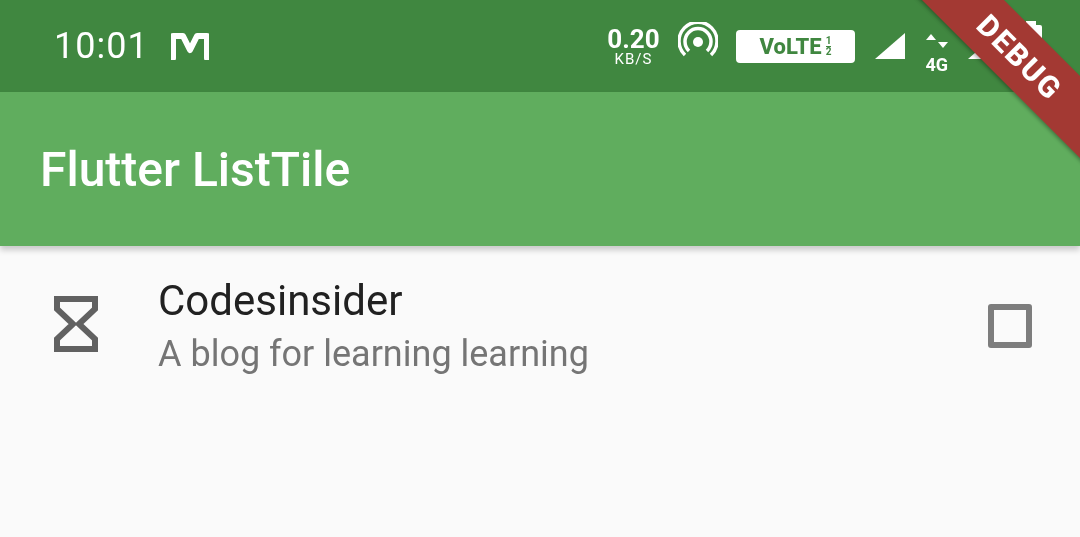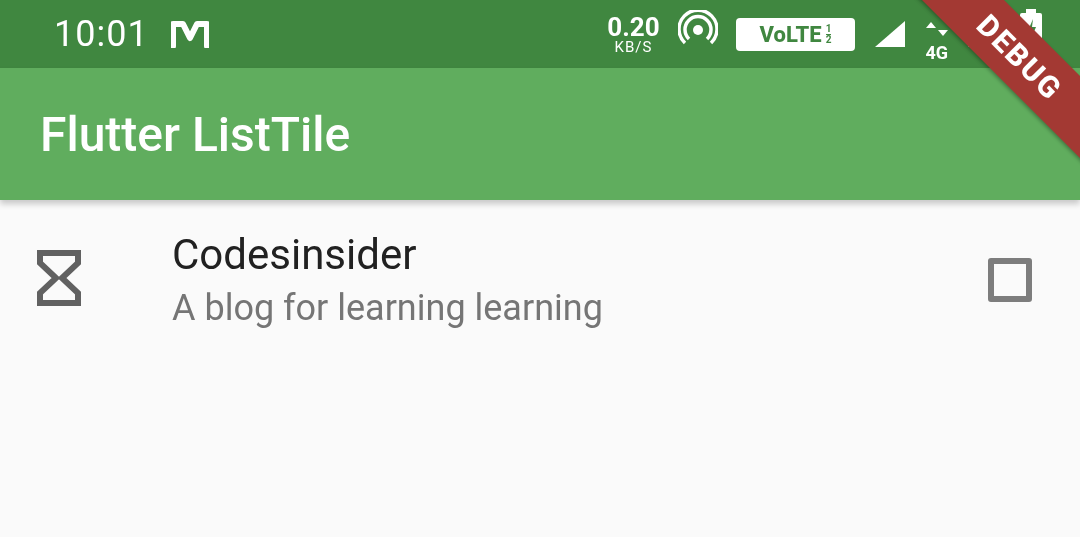--- a/index.html
+++ b/index.html
@@ -5,21 +5,21 @@
     * { margin: 0; padding: 0; box-sizing: border-box; }
     body {
       width: 1080px;
       height: 537px;
       font-family: Roboto, "Helvetica Neue", Arial, sans-serif;
       background: #fafafa;
       overflow: hidden;
       position: relative;
     }
     .status-bar {
-      height: 68px;
+      height: 92px;
       background: #408740;
       color: #fff;
       display: flex;
       align-items: center;
       padding: 0 36px 0 54px;
       font-size: 36px;
       font-weight: 400;
     }
     .status-left { display: flex; align-items: center; gap: 22px; }
     .status-clock { letter-spacing: 1px; font-weight: 400; }
@@ -39,38 +39,37 @@
       align-items: center;
       gap: 2px;
       justify-content: space-between;
     }
     .volte-frac { display:inline-flex; flex-direction:column; font-size:10px; line-height:1; margin-left:2px; font-weight:700; }
     .volte-frac span:first-child { border-bottom:1px solid #408740; }
     .signal-tri { display:inline-flex; }
     .four-g-wrap { display:inline-flex; flex-direction:column; align-items:center; line-height:1; gap:2px; }
     .four-g-label { font-size:18px; font-weight:700; }
     .app-bar {
-      height: 132px;
+      height: 154px;
       background: #60ad5e;
       color: #fff;
       display: flex;
       align-items: center;
       padding-left: 40px;
       font-size: 48px;
       font-weight: 500;
       box-shadow: 0 4px 6px rgba(0,0,0,0.2);
       position: relative;
       z-index: 1;
     }
     .content { background: #fafafa; }
     .list-tile {
       display: flex;
       align-items: center;
-      padding: 30px 40px 30px 29px;
-      gap: 31px;
+      padding: 30px 40px 30px 46px;
     }
     .tile-leading { width: 60px; display:flex; justify-content:center; }
     .tile-text { margin-left: 52px; flex: 1; }
     .tile-title { font-size: 42px; color: #212121; font-weight: 400; }
     .tile-subtitle { font-size: 36px; color: #757575; margin-top: 8px; font-weight: 400; }
     .tile-trailing { width: 60px; display:flex; justify-content:center; }
     .checkbox-unchecked {
       width: 44px; height: 44px;
       border: 6px solid #7d7d7d;
       border-radius: 3px;

